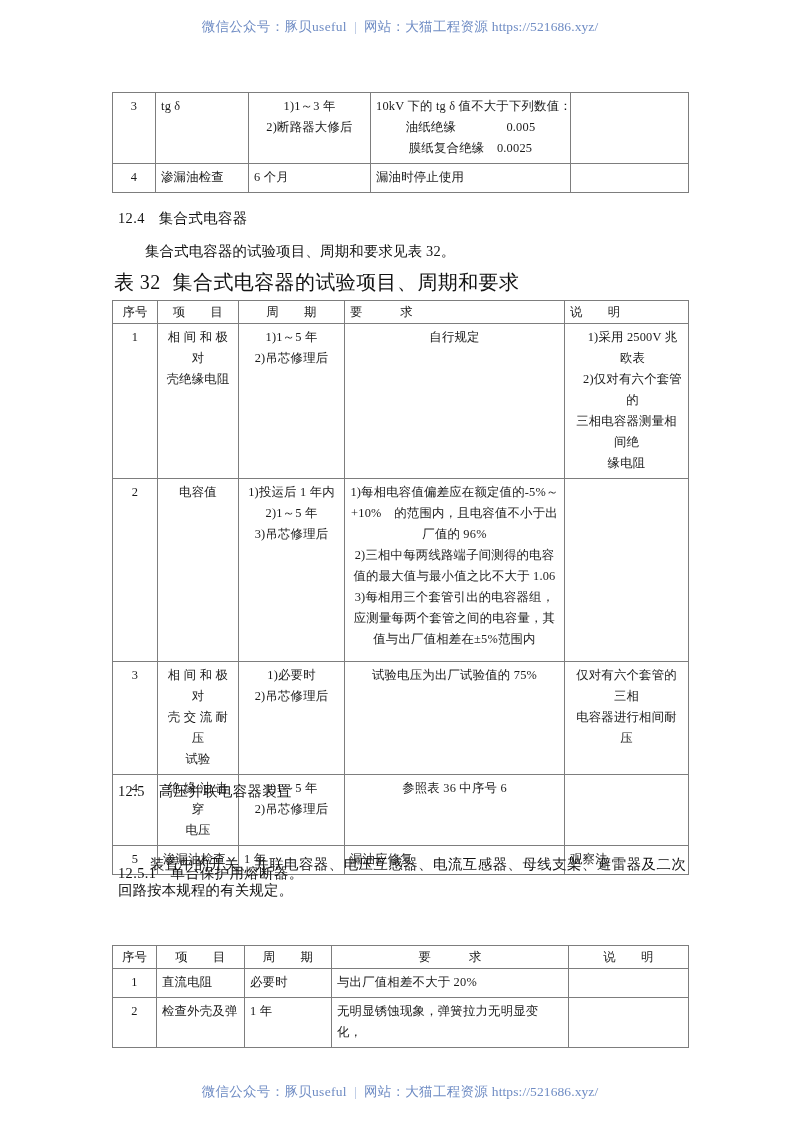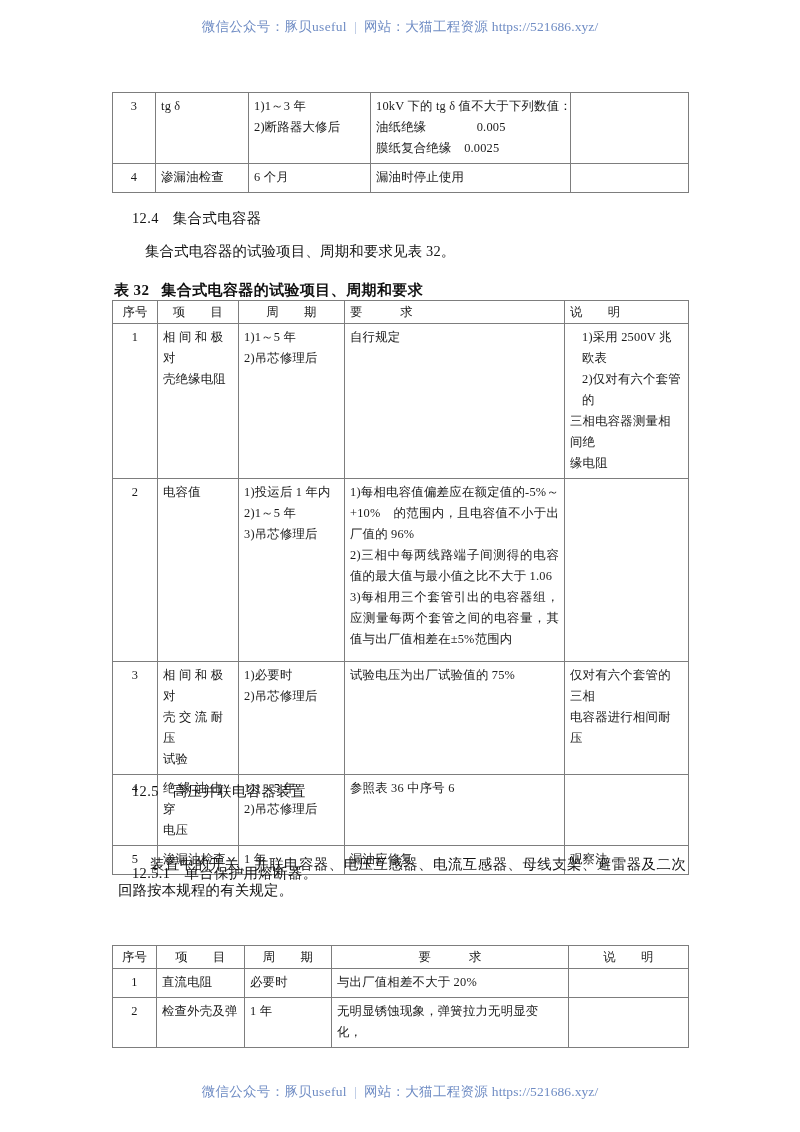--- a/index.html
+++ b/index.html
@@ -45,34 +45,33 @@
   #wm-top { top: 18px; }
   #wm-bottom { top: 1083px; }
 
   
   .sec-head {
     position: absolute;
     font-size: 14.4px;
     letter-spacing: .4px;
     white-space: nowrap;
   }
-  .sec-head .num { margin-right: 14px; margin-left: 14px; }
+  .sec-head .num { margin-right: 14px; }
   .body-par {
     position: absolute;
     font-size: 14.4px;
     line-height: 26px;
     letter-spacing: .2px;
   }
   .tbl-caption {
     position: absolute;
-    font-size: 15px;
-    font-weight: bold;
+    font-size: 20px;
+    font-weight: normal;
     letter-spacing: .4px;
     white-space: nowrap;
-    margin-top: 12px;
   }
   .tbl-caption .cnum { margin-right: 12px; }
 
   
   table.doc {
     position: absolute;
     border-collapse: collapse;
     table-layout: fixed;
     font-size: 12.4px;
     color: #1a1a1a;
@@ -88,21 +87,21 @@
   table.doc th {
     text-align: center;
     padding-top: 2px;
     padding-bottom: 2px;
     line-height: 18px;
     vertical-align: middle;
   }
   td.ctr { text-align: center; vertical-align: middle; }
   td.mid { vertical-align: middle; }
   .just { text-align: justify; text-justify: inter-ideograph; }
-  .ln { display: block; }
+  .ln { display: block; text-align: center; }
   .indent1 { padding-left: 12px; }
   .nowrapln { white-space: nowrap; }
 </style>
 </head>
 <body>
 
 <div class="page">
 
   <div class="watermark" id="wm-top">
     <span>微信公众号：豚贝useful</span><span class="sep">|</span><span>网站：大猫工程资源</span>&nbsp;<span class="url">https://521686.xyz/</span>

